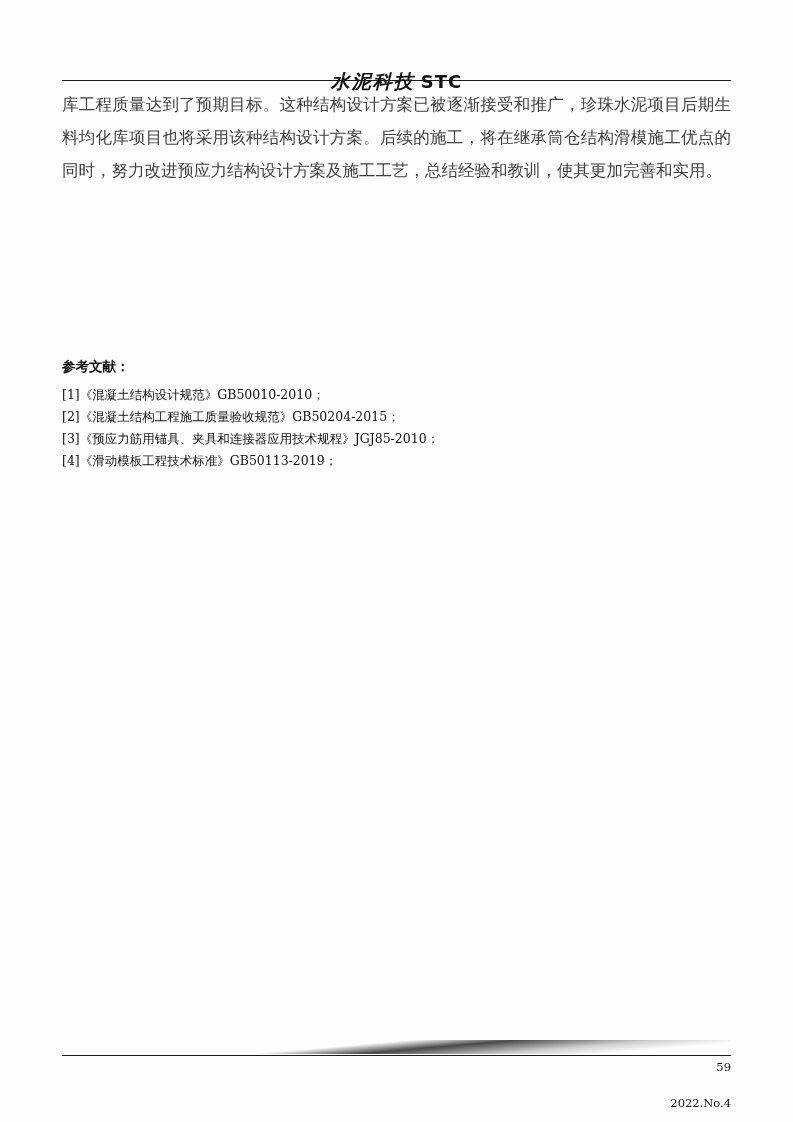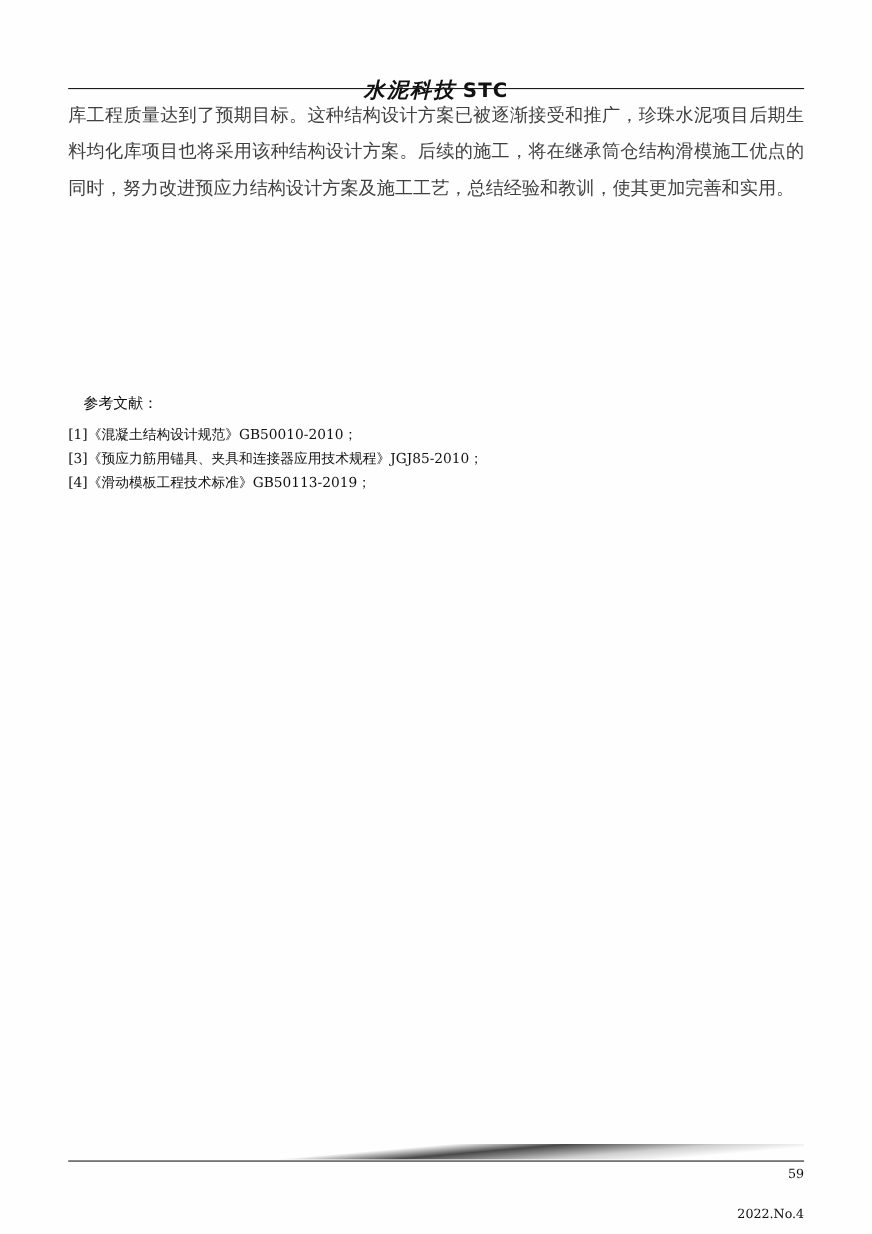--- a/index.html
+++ b/index.html
@@ -77,24 +77,23 @@
   
   .refs {
     position: absolute;
     left: 62px;
     top: 358px;
     width: 669px;
   }
   .refs-heading {
     font-family: "DejaVu Serif", serif;
     font-size: 13.5px;
-    font-weight: normal;
+    font-weight: bold;
     color: #0d0d0d;
     margin-bottom: 8px;
-    margin-left: 14px;
   }
   .ref-item {
     font-family: "DejaVu Serif", serif;
     font-size: 12.5px;
     line-height: 22px;
     color: #111;
     white-space: nowrap;
   }
 
   
@@ -157,20 +156,21 @@
   <div class="header">
     <div class="header-title"><span>水泥科技</span><span class="latin">STC</span></div>
   </div>
   <div class="header-rule"></div>
 
   <div class="body-text">库工程质量达到了预期目标。这种结构设计方案已被逐渐接受和推广，珍珠水泥项目后期生料均化库项目也将采用该种结构设计方案。后续的施工，将在继承筒仓结构滑模施工优点的同时，努力改进预应力结构设计方案及施工工艺，总结经验和教训，使其更加完善和实用。</div>
 
   <div class="refs">
     <div class="refs-heading">参考文献：</div>
     <div class="ref-item">[1]《混凝土结构设计规范》GB50010-2010；</div>
+    <div class="ref-item">[2]《混凝土结构工程施工质量验收规范》GB50204-2015；</div>
     <div class="ref-item">[3]《预应力筋用锚具、夹具和连接器应用技术规程》JGJ85-2010；</div>
     <div class="ref-item">[4]《滑动模板工程技术标准》GB50113-2019；</div>
   </div>
 
   <div class="footer-rule-wrap">
     <div class="footer-smudge"></div>
     <div class="footer-rule"></div>
   </div>
 
   <div class="footer">

